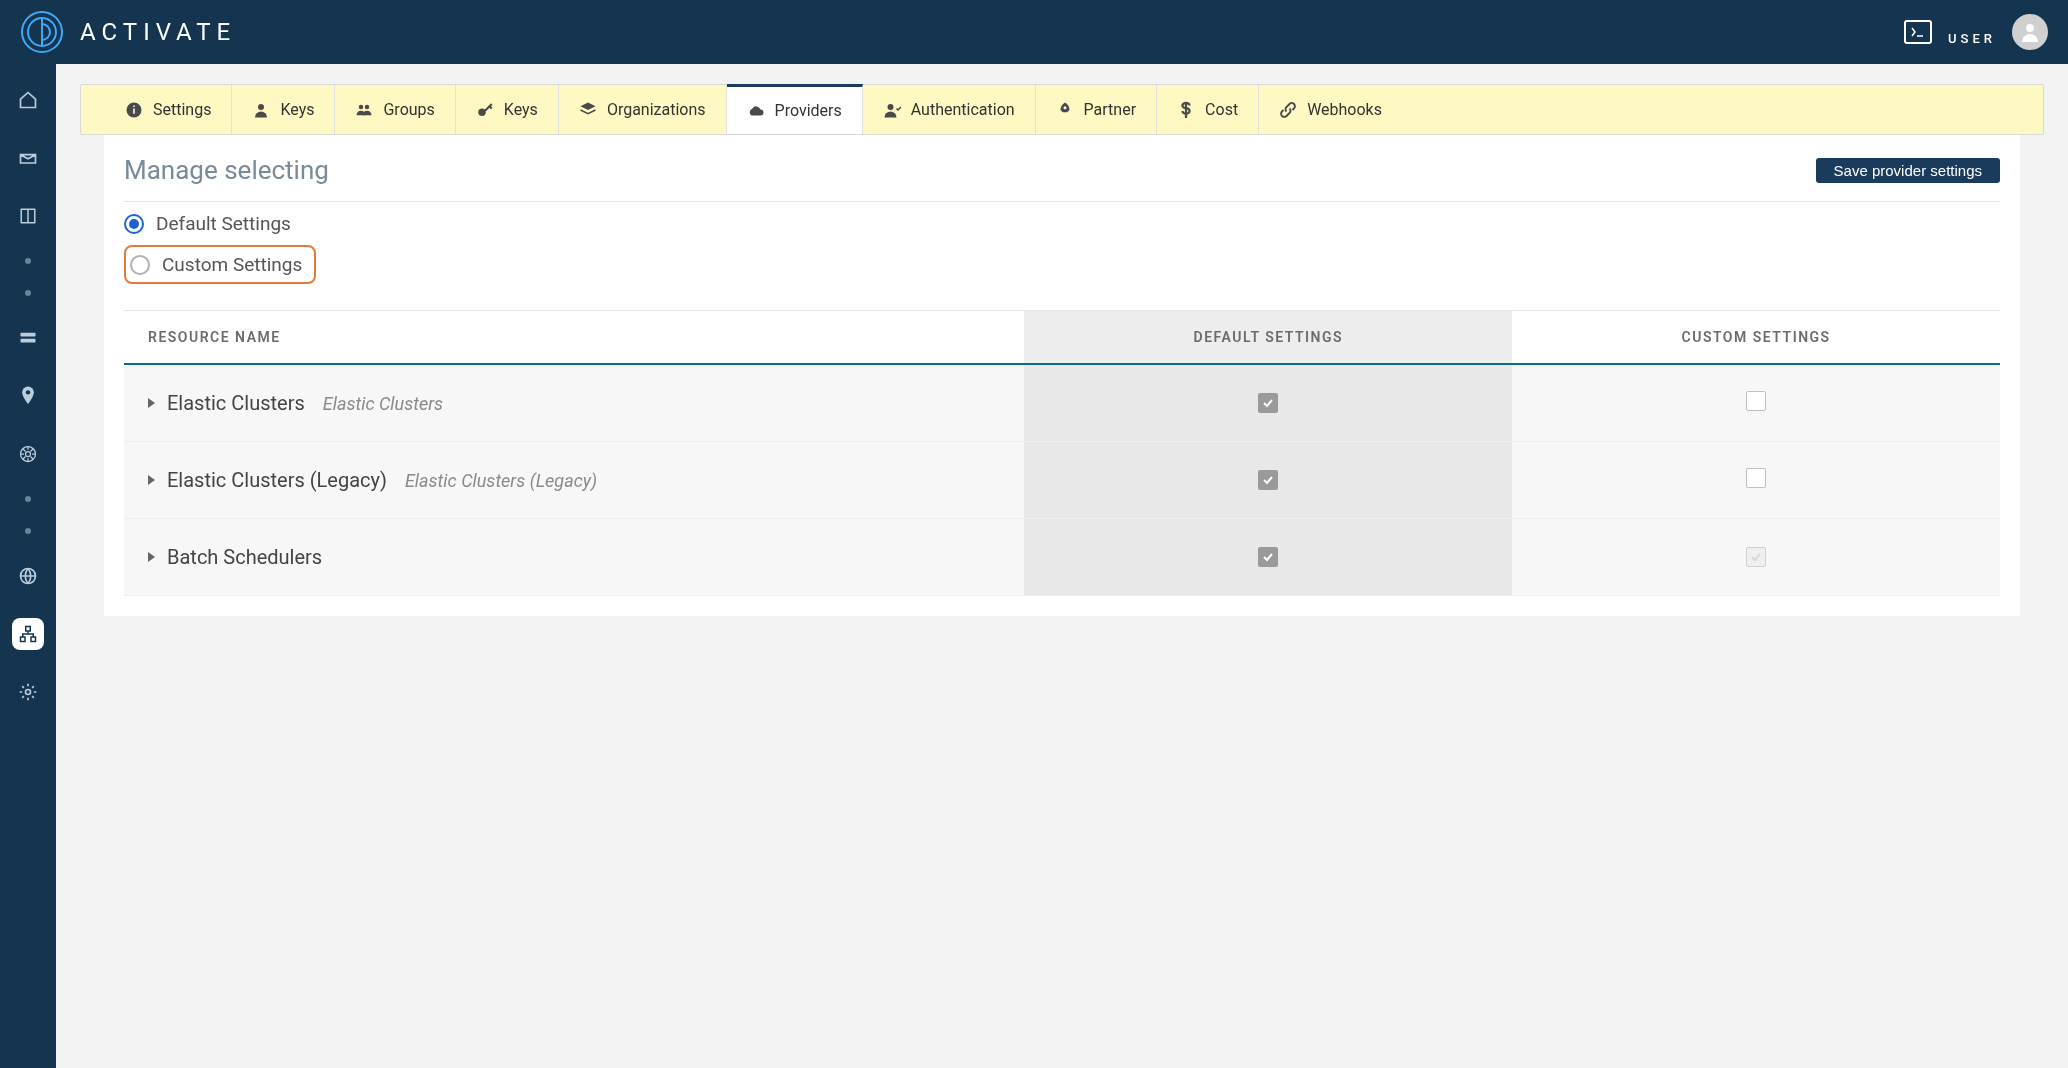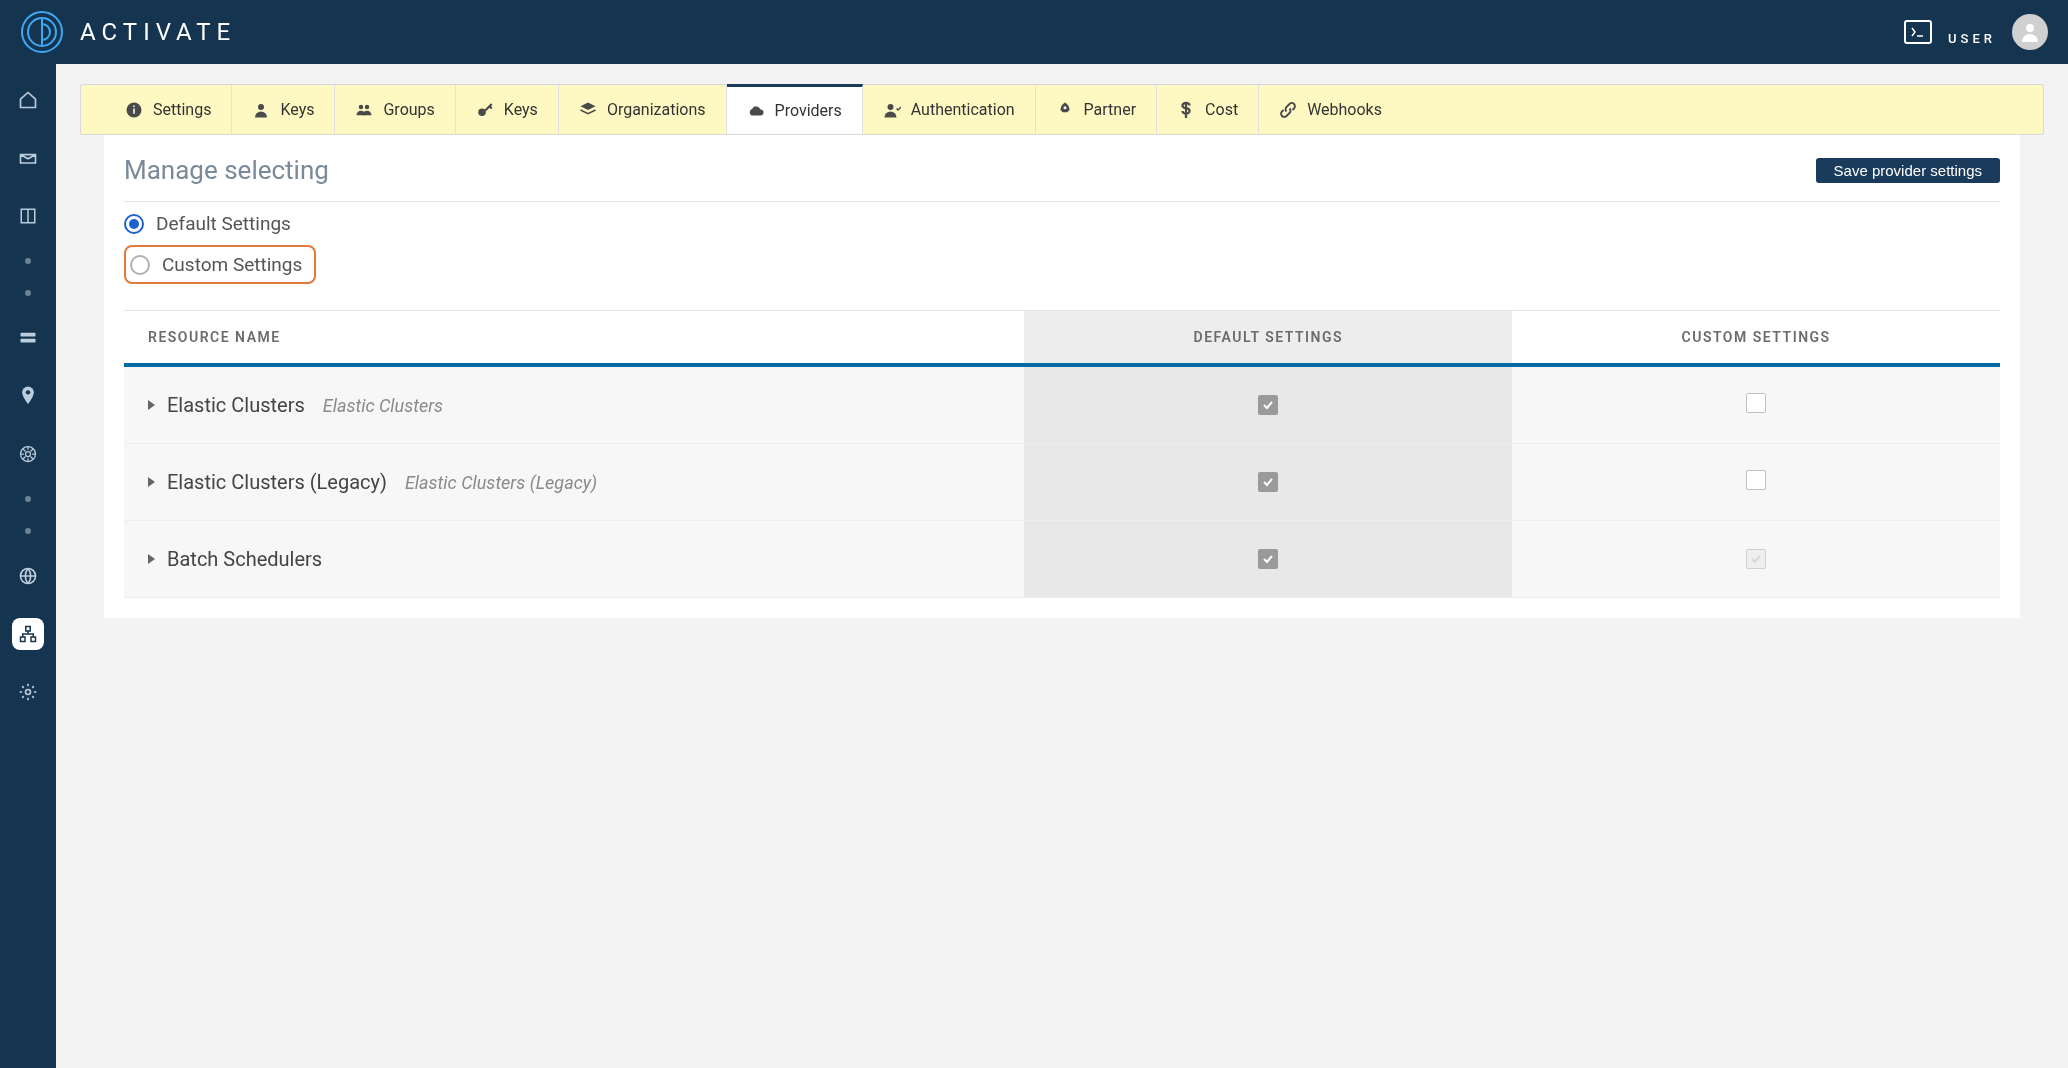--- a/index.html
+++ b/index.html
@@ -49,21 +49,21 @@
 
 .radio-group { padding: 6px 0 18px 0; }
 .radio-row { display:flex; align-items:center; gap:12px; font-size:19px; color:#555; padding:4px 0; }
 .radio-row.highlighted { border:2px solid #e07b3c; border-radius:8px; padding:6px 12px 6px 4px; display:inline-flex; margin-top:6px; }
 .radio { width:20px; height:20px; border-radius:50%; border:2px solid #b0b0b0; display:inline-flex; align-items:center; justify-content:center; }
 .radio.checked { border-color:#1e62d0; }
 .radio.checked::after { content:''; width:10px; height:10px; background:#1e62d0; border-radius:50%; display:block; }
 
 
 .provider-table { width:100%; border-collapse:collapse; margin-top:8px; }
-.provider-table th { text-align:left; padding:18px 24px; font-size:14px; letter-spacing:1.5px; color:#6b6b6b; font-weight:600; border-top:1px solid #e5e5e5; border-bottom:4px solid #0369a1; }
+.provider-table th { text-align:left; padding:18px 24px; font-size:14px; letter-spacing:1.5px; color:#6b6b6b; font-weight:600; border-top:1px solid #e5e5e5; border-bottom:2px solid #0369a1; }
 .provider-table th.col-default { background:#ededed; text-align:center; }
 .provider-table th.col-custom { text-align:center; }
 .provider-table td { padding:26px 24px; border-bottom:1px solid #eee; background:#f7f7f7; }
 .provider-table td.col-default-cell { background:#e8e8e8; text-align:center; }
 .provider-table td.col-custom-cell { background:#f7f7f7; text-align:center; }
 .res-name { font-size:20px; color:#444; display:flex; align-items:center; gap:12px; }
 .res-sub { font-style:italic; color:#8a8a8a; font-size:18px; margin-left:6px; }
 .expand-caret { display:inline-block; width:0; height:0; border-top:5px solid transparent; border-bottom:5px solid transparent; border-left:7px solid #666; }
 
 .chk { width:20px; height:20px; display:inline-flex; align-items:center; justify-content:center; border-radius:2px; }

